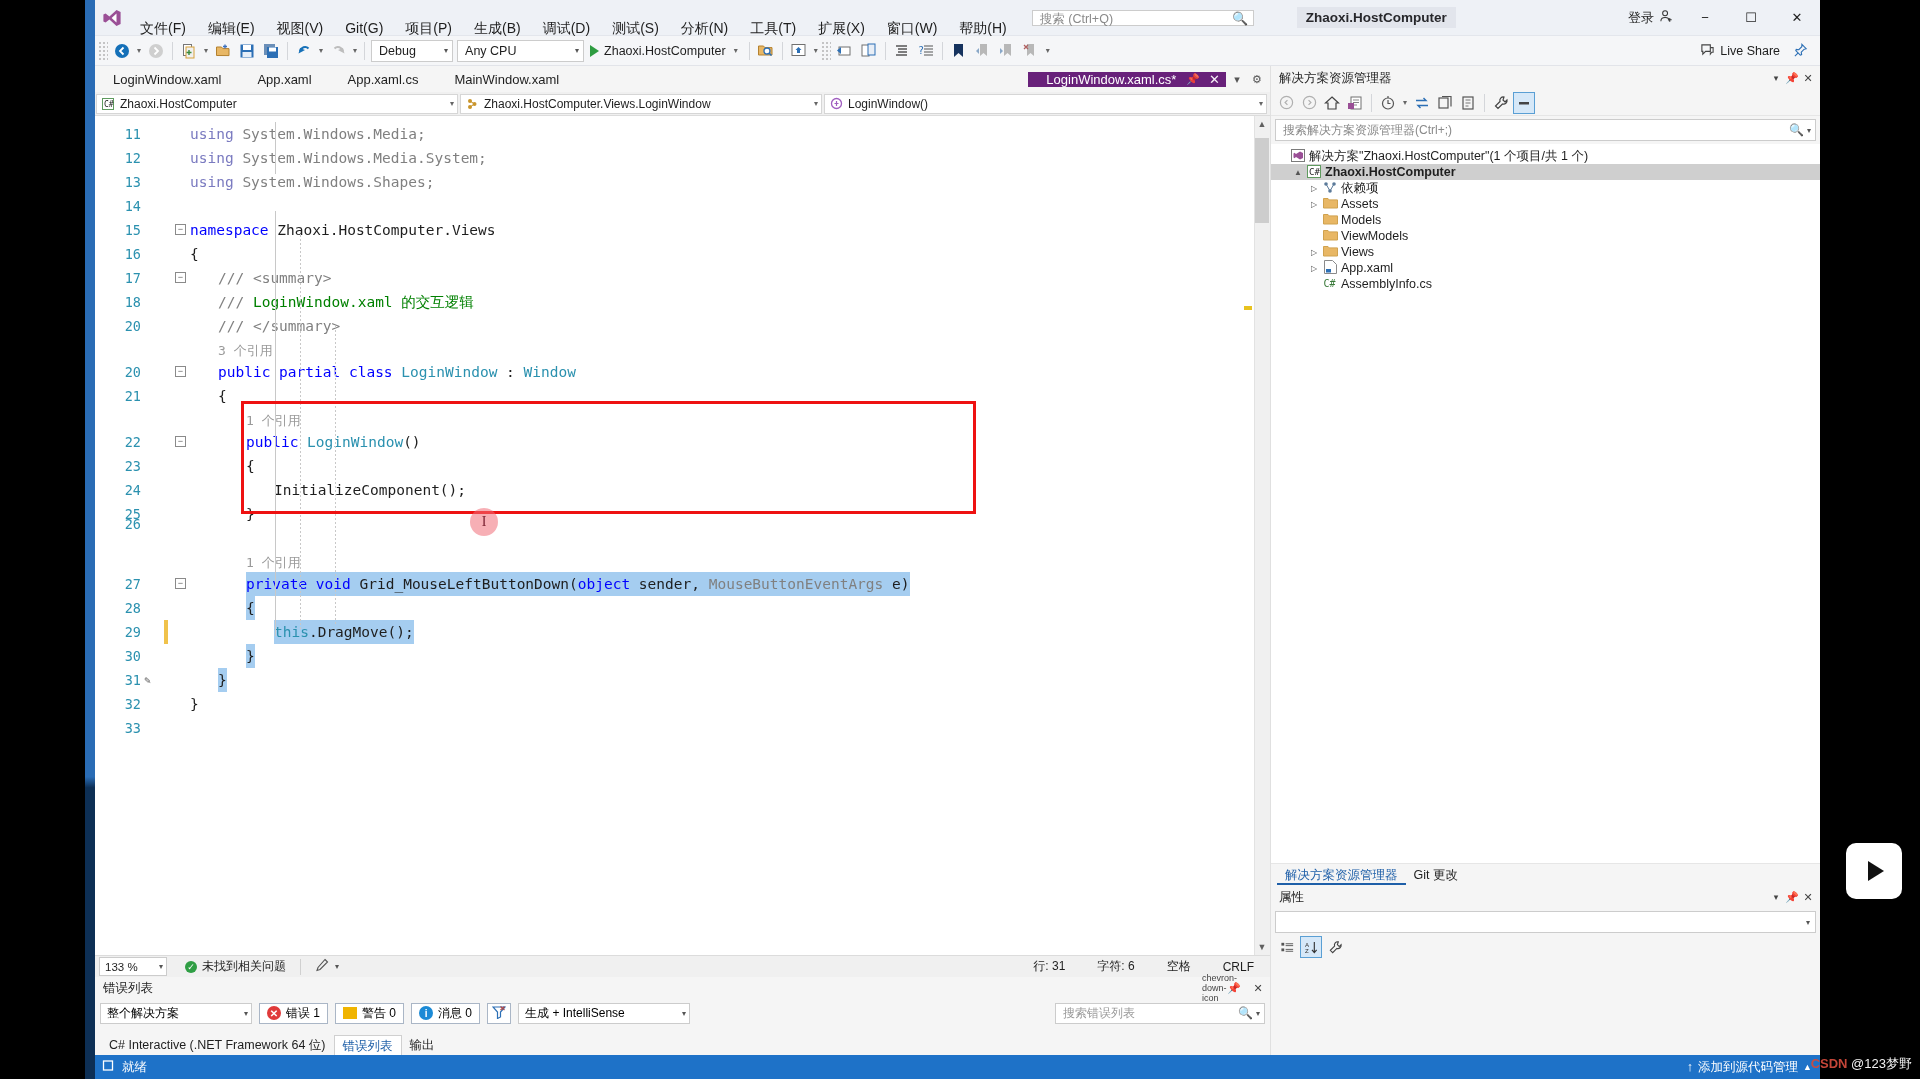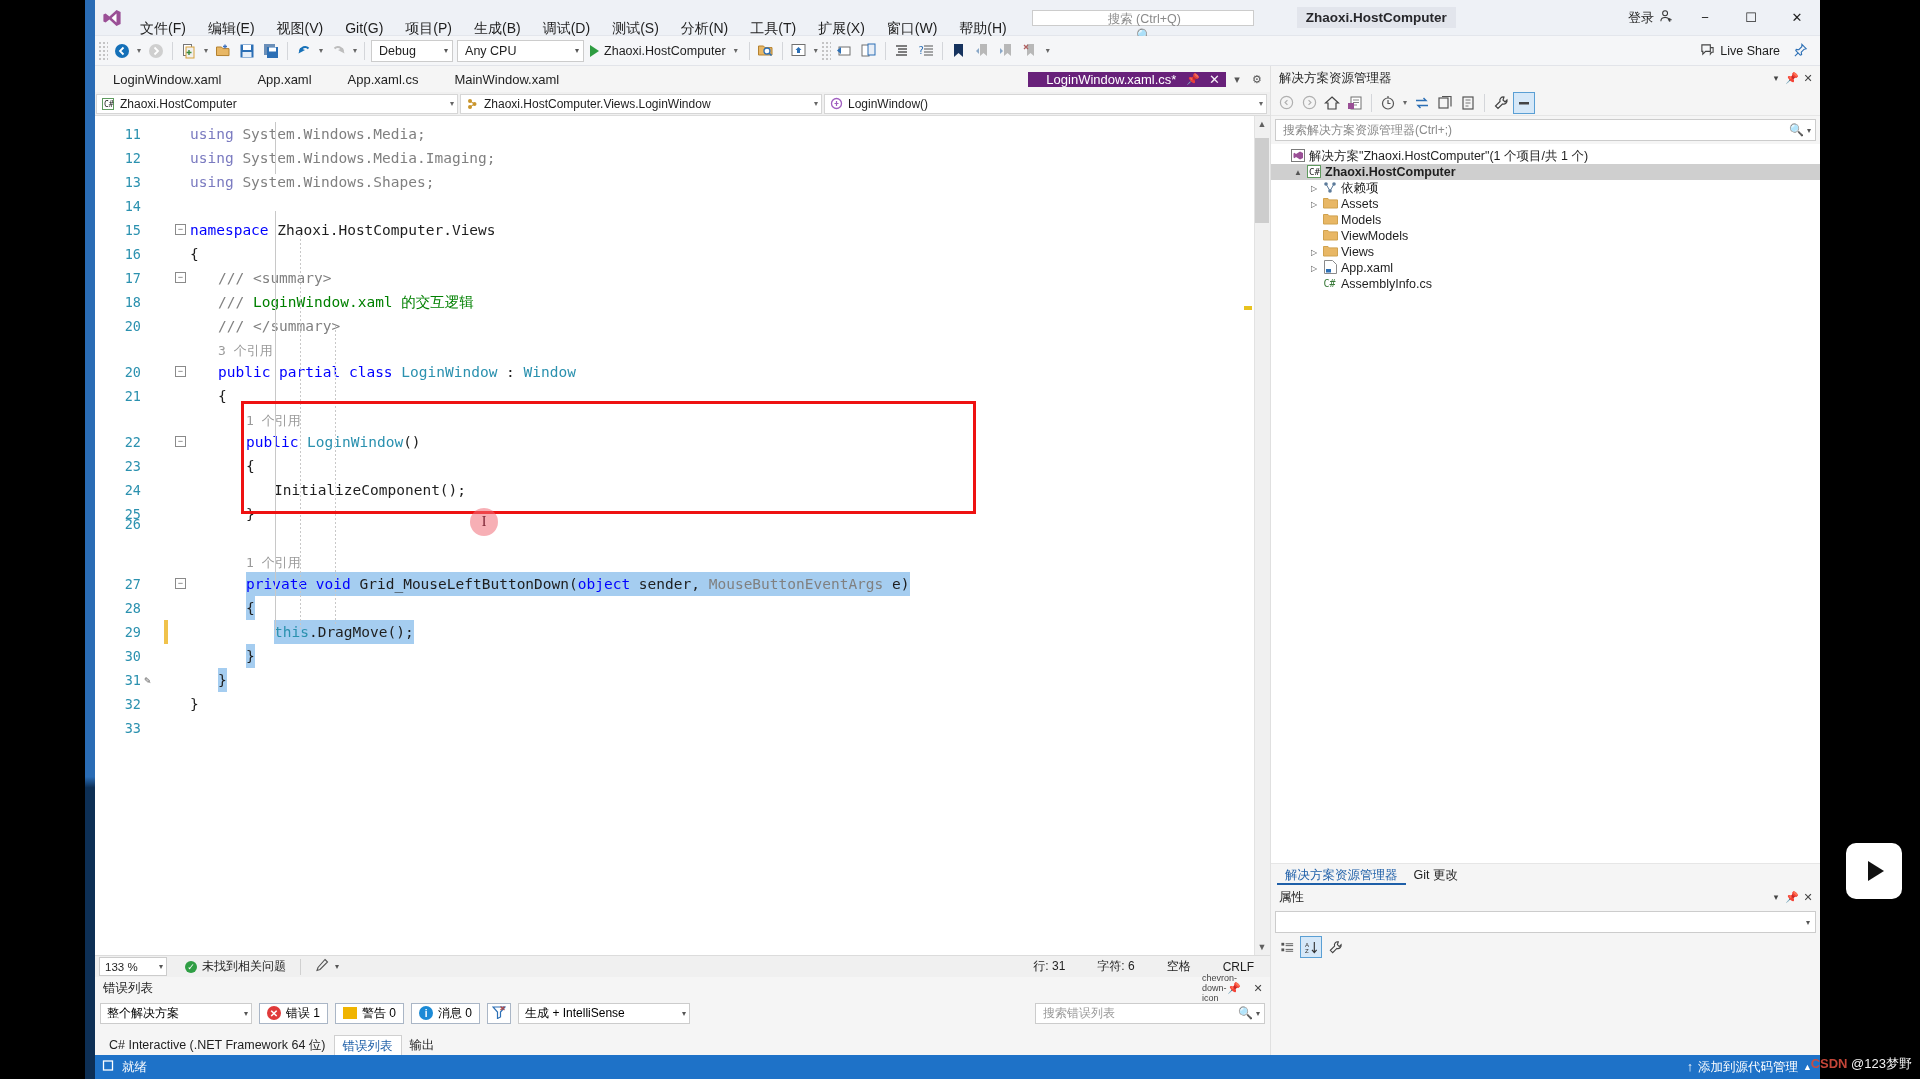--- a/index.html
+++ b/index.html
@@ -46,22 +46,22 @@
     width: 34px; height: 36px; display: flex; align-items: center; justify-content: center;
   }
   .vslogo svg { display:block; }
   .menu { display: flex; align-items: center; height: 36px; margin-top: 20px; }
   .menu-item {
     padding: 0 11px; height: 36px; line-height: 36px;
     font-size: 14px; color: #1e1e1e; cursor: default; white-space: nowrap;
   }
   .searchbox {
     margin-left: 14px; width: 222px; height: 16px; background: #fff;
-    border: 1px solid #ccc; display: flex; align-items: center;
-    padding: 0 4px 0 7px; font-size: 12.5px; color: #8a8a8a; flex-direction: column;
+    border: 1px solid #ccc; display: flex; align-items: flex-start;
+    padding: 0 4px 0 7px; font-size: 12.5px; color: #8a8a8a;
   }
   .searchbox .sbtext { flex: 1; }
   .searchbox .sbicon { width: 16px; text-align: center; color: #555; font-size: 13px; }
   .projbadge {
     margin-left: 43px; background: #e2e5ec; color: #27272b;
     font-size: 13.5px; font-weight: bold; padding: 3px 9px; white-space: nowrap;
   }
   .tb-spacer { flex: 1; }
   .signin {
     display: flex; align-items: center; gap: 5px; font-size: 13px; color: #1e1e1e;
@@ -227,21 +227,21 @@
   .esel { width: 152px; height: 21px; background:#fff; border:1px solid #ccc;
     display:flex; align-items:center; padding:0 3px 0 6px; font-size:12px; }
   .esel .ev { flex:1; } .esel .ea { font-size:8px; color:#555; }
   .ebtn { height: 21px; border: 1px solid #aab6c6; background:#fff; display:flex; align-items:center;
     gap:5px; padding: 0 7px; font-size: 12px; cursor: default; }
   .badge { width: 14px; height: 14px; border-radius: 50%; display:flex; align-items:center;
     justify-content:center; font-size: 10px; color:#fff; font-weight:bold; }
   .b-err { background:#e03a3a; } .b-warn { background:#f0b400; color:#000; border-radius:0;
     width:0;height:0;border-left:7px solid transparent;border-right:7px solid transparent;border-bottom:12px solid #f0b400; }
   .b-info { background:#1b8ad6; }
-  .esearch { margin-left: auto; width: 230px; height: 21px; background:#fff; border:1px solid #ccc;
+  .esearch { margin-left: auto; width: 210px; height: 21px; background:#fff; border:1px solid #ccc;
     display:flex; align-items:center; padding:0 4px 0 7px; font-size:12px; color:#9a9a9a; }
 
   
   .tooltabs { height: 20px; background:#f5f5f5; display:flex; align-items:center; gap:0;
     font-size: 12.5px; padding-left: 6px; flex:none; }
   .tooltab { padding: 0 8px; height: 20px; line-height: 20px; color:#1e1e1e; cursor: default; }
   .tooltab.active { background: #fff; border: 1px solid #d0d0d0; border-bottom: none; color:#1e5fa8; }
 
   
   .rightcol { width: 550px; background: #f5f5f5; display: flex; flex-direction: column;
@@ -566,21 +566,21 @@
                 </svg>
             </span>
             <span class="ntext">LoginWindow()</span>
             <span class="narr">▾</span>
           </div>
         </div>
 
         <div class="editorwrap">
           <div class="editor" id="editor-surface">
               <div class="codeline" style="position: absolute; left: 0px; right: 0px; top: 6px;"><span class="ln">11</span><span class="code" style="left: 95px;"><span class="usg">using </span><span class="dim">System.Windows.Media;</span></span></div>
-              <div class="codeline" style="position: absolute; left: 0px; right: 0px; top: 30px; padding-left: 32px;"><span class="ln">12</span><span class="code" style="left: 95px;"><span class="usg">using </span><span class="dim">System.Windows.Media.Imaging;</span></span></div>
+              <div class="codeline" style="position: absolute; left: 0px; right: 0px; top: 30px; padding-left: 32px;"><span class="ln">12</span><span class="code" style="left: 95px;"><span class="usg">using </span><span class="dim">System.Windows.Media.System;</span></span></div>
               <div class="codeline" style="position: absolute; left: 0px; right: 0px; top: 54px;"><span class="ln">13</span><span class="code" style="left: 95px;"><span class="usg">using </span><span class="dim">System.Windows.Shapes;</span></span></div>
               <div class="codeline" style="position: absolute; left: 0px; right: 0px; top: 78px;"><span class="ln">14</span><span class="code" style="left: 95px;"></span></div>
               <div class="codeline" style="position: absolute; left: 0px; right: 0px; top: 102px;"><span class="ln">15</span><span class="fold">−</span><span class="code" style="left: 95px;"><span class="kw">namespace </span><span class="ns">Zhaoxi.HostComputer.Views</span></span></div>
               <div class="codeline" style="position: absolute; left: 0px; right: 0px; top: 126px;"><span class="ln">16</span><span class="code" style="left: 95px;"><span class="ns">{</span></span></div>
               <div class="codeline" style="position: absolute; left: 0px; right: 0px; top: 150px;"><span class="ln">17</span><span class="fold">−</span><span class="code" style="left: 123px;"><span class="dim">/// &lt;summary&gt;</span></span></div>
               <div class="codeline" style="position: absolute; left: 0px; right: 0px; top: 174px;"><span class="ln">18</span><span class="code" style="left: 123px;"><span class="dim">/// </span><span class="cmt">LoginWindow.xaml </span><span class="cmt">的交互逻辑</span></span></div>
               <div class="codeline" style="position: absolute; left: 0px; right: 0px; top: 198px;"><span class="ln">20</span><span class="code" style="left: 123px;"><span class="dim">/// &lt;/summary&gt;</span></span></div>
               <div class="codeline" style="position: absolute; left: 0px; right: 0px; top: 222px;"><span class="code" style="left: 123px;"><span class="refcnt">3 个引用</span></span></div>
               <div class="codeline" style="position: absolute; left: 0px; right: 0px; top: 244px;"><span class="ln">20</span><span class="fold">−</span><span class="code" style="left: 123px;"><span class="kw">public partial class </span><span class="type">LoginWindow</span><span class="ns"> : </span><span class="type">Window</span></span></div>
               <div class="codeline" style="position: absolute; left: 0px; right: 0px; top: 268px;"><span class="ln">21</span><span class="code" style="left: 123px;"><span class="ns">{</span></span></div>

